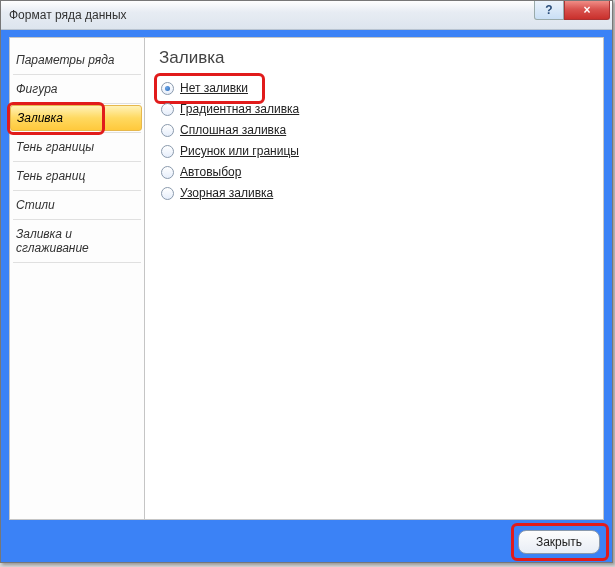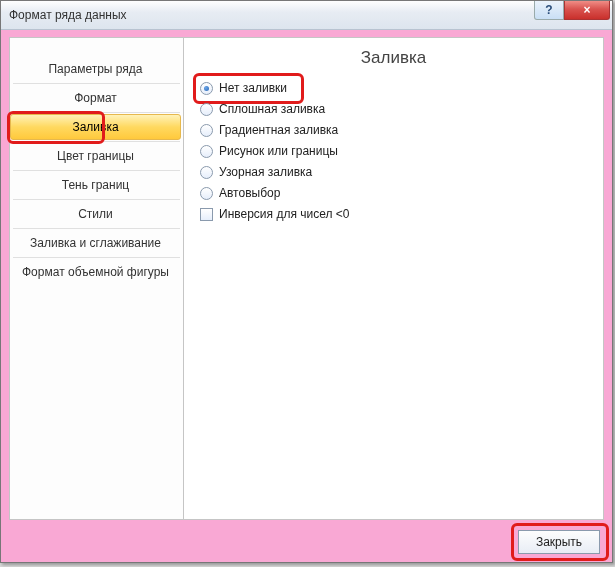--- a/index.html
+++ b/index.html
@@ -11,23 +11,22 @@
     font-size: 12px;
     background: #d8d8d8;
     overflow: hidden;
   }
   .outer {
     position: absolute;
     left: 0; top: 0;
     width: 611px;
     height: 561px;
     border: 1px solid #777;
-    background: #f9a8d4;
+    background: #3b82f6;
     box-shadow: 2px 2px 3px rgba(0,0,0,0.3);
-    text-align: center;
   }
   
   .titlebar {
     height: 28px;
     background: linear-gradient(to bottom, #fefefe, #e7ecf3 40%, #dde5ee);
     border-bottom: 1px solid #b8c3d0;
     display: flex;
     align-items: center;
     position: relative;
   }
@@ -69,25 +68,26 @@
   
   .dialog-body {
     position: absolute;
     left: 8px;
     right: 8px;
     top: 36px;
     bottom: 42px;
     display: flex;
   }
   .sidebar {
-    width: 175px;
+    width: 136px;
     border: 1px solid #c5c5c5;
     background: #fdfdfd;
     box-sizing: border-box;
-    padding-top: 18px;
+    padding-top: 9px;
+    font-style: italic;
   }
   .side-item {
     padding: 6px 8px 6px 6px;
     color: #333;
     cursor: default;
     position: relative;
   }
   .side-divider {
     border-top: 1px solid #e0e0e0;
     margin: 1px 3px 1px 3px;
@@ -142,37 +142,38 @@
   }
   .radio { border-radius: 50%; }
   .radio .dot {
     width: 5px;
     height: 5px;
     border-radius: 50%;
     background: radial-gradient(circle at 35% 35%, #6aa5e8, #2a68b6);
   }
   .opt-label {
     color: #222;
+    text-decoration: underline;
   }
   
   .footer {
     position: absolute;
     left: 0; right: 0; bottom: 0;
     height: 40px;
     display: flex;
     justify-content: flex-end;
     align-items: center;
     padding-right: 12px;
     box-sizing: border-box;
   }
   .close-dialog-btn {
     min-width: 80px;
     height: 22px;
     border: 1px solid #8a9aad;
-    border-radius: 0;
+    border-radius: 8px;
     background: linear-gradient(to bottom, #fdfdfd, #e8edf5);
     display: flex;
     align-items: center;
     justify-content: center;
     color: #222;
     position: relative;
   }
 </style>
 </head>
 <body>
@@ -188,87 +189,80 @@
   </div>
 
   <div class="dialog-body">
 
     <div class="sidebar">
       <div class="side-item">
         <span>Параметры ряда</span>
       </div>
       <div class="side-divider"></div>
       <div class="side-item">
-        <span>Формат</span>
+        <span>Фигура</span>
       </div>
       <div class="side-divider"></div>
       <div class="side-selected-wrap">
         <div class="side-selected">
           <span>Заливка</span>
         </div>
         <div class="red-highlight" style="left:-3px; top:-3px; width:92px; height:27px;"></div>
       </div>
       <div class="side-divider"></div>
       <div class="side-item">
-        <span>Цвет границы</span>
+        <span>Тень границы</span>
       </div>
       <div class="side-divider"></div>
       <div class="side-item">
         <span>Тень границ</span>
       </div>
       <div class="side-divider"></div>
       <div class="side-item">
         <span>Стили</span>
       </div>
       <div class="side-divider"></div>
       <div class="side-item">
         <span>Заливка и сглаживание</span>
       </div>
       <div class="side-divider"></div>
-      <div class="side-item">
-        <span>Формат объемной фигуры</span>
-      </div>
     </div>
 
     <div class="content-pane">
       <div class="section-title">Заливка</div>
 
       <div style="position:relative;">
         <div class="opt-row">
           <span class="radio">
               <span class="dot"></span>
             </span>
           <span class="opt-label">Нет заливки</span>
         </div>
         <div class="red-highlight" style="left:-5px; top:-5px; width:105px; height:25px;"></div>
       </div>
 
       <div class="opt-row">
         <span class="radio"></span>
+        <span class="opt-label">Градиентная заливка</span>
+      </div>
+      <div class="opt-row">
+        <span class="radio"></span>
         <span class="opt-label">Сплошная заливка</span>
       </div>
       <div class="opt-row">
         <span class="radio"></span>
-        <span class="opt-label">Градиентная заливка</span>
-      </div>
-      <div class="opt-row">
-        <span class="radio"></span>
         <span class="opt-label">Рисунок или границы</span>
       </div>
       <div class="opt-row">
         <span class="radio"></span>
+        <span class="opt-label">Автовыбор</span>
+      </div>
+      <div class="opt-row">
+        <span class="radio"></span>
         <span class="opt-label">Узорная заливка</span>
-      </div>
-      <div class="opt-row">
-        <span class="radio"></span>
-        <span class="opt-label">Автовыбор</span>
-      </div>
-      <div class="opt-row">
-        <span class="checkbox"></span>
-        <span class="opt-label">Инверсия для чисел &lt;0</span>
       </div>
     </div>
   </div>
 
   <div class="footer">
     <div style="position:relative;">
       <div class="close-dialog-btn">
         <span>Закрыть</span>
       </div>
       <div class="red-highlight" style="left:-7px; top:-7px; width:92px; height:32px;"></div>

